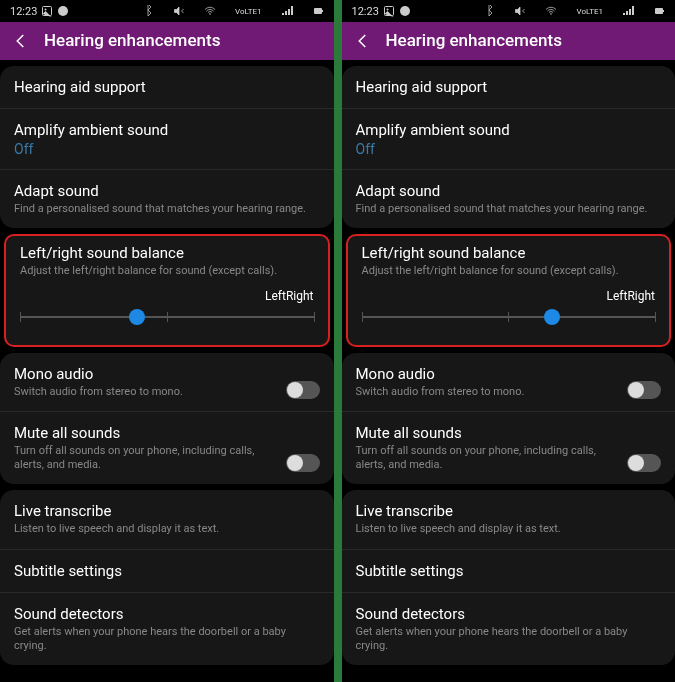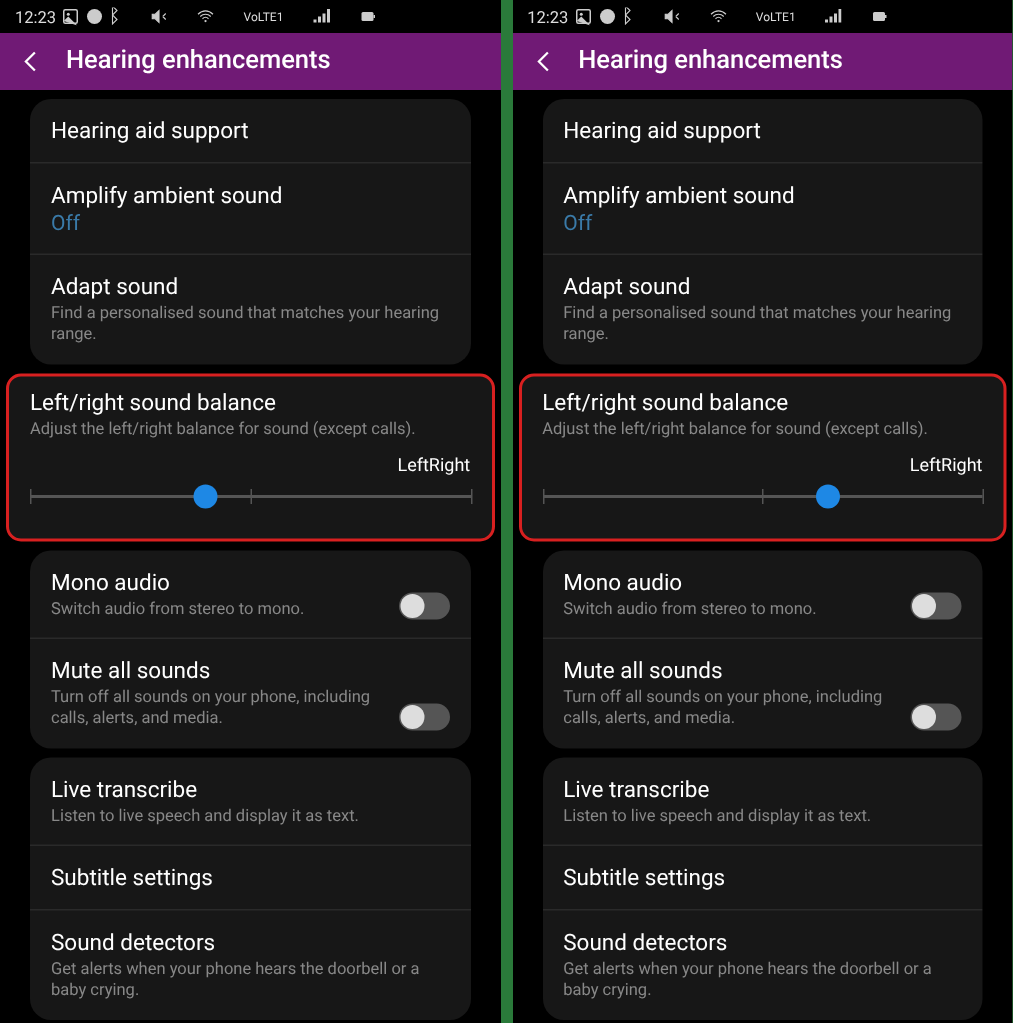--- a/index.html
+++ b/index.html
@@ -18,20 +18,21 @@
   background: #000;
   display: flex;
   flex-direction: column;
   overflow: hidden;
 }
 .status-bar {
   height: 22px;
   background: #000;
   display: flex;
   align-items: center;
+  justify-content: space-between;
   padding: 0 10px;
   font-size: 11px;
   color: #ddd;
 }
 .status-left { display: flex; align-items: center; gap: 4px; }
 .status-right { display: flex; align-items: center; gap: 19px; }
 .status-icon { width: 12px; height: 12px; fill: #ccc; }
 .header {
   display: flex;
   align-items: flex-end;
@@ -46,21 +47,21 @@
 }
 .back-icon { fill: #fff; width: 18px; height: 18px; }
 .content {
   flex: 1;
   background: #000;
   overflow-y: hidden;
 }
 .section {
   background: #171717;
   border-radius: 14px;
-  margin: 6px 20px;
+  margin: 6px 0;
   overflow: hidden;
 }
 .item {
   padding: 12px 14px;
   border-bottom: 1px solid #2a2a2a;
   position: relative;
 }
 .item:last-child { border-bottom: none; }
 .item-row {
   display: flex;

